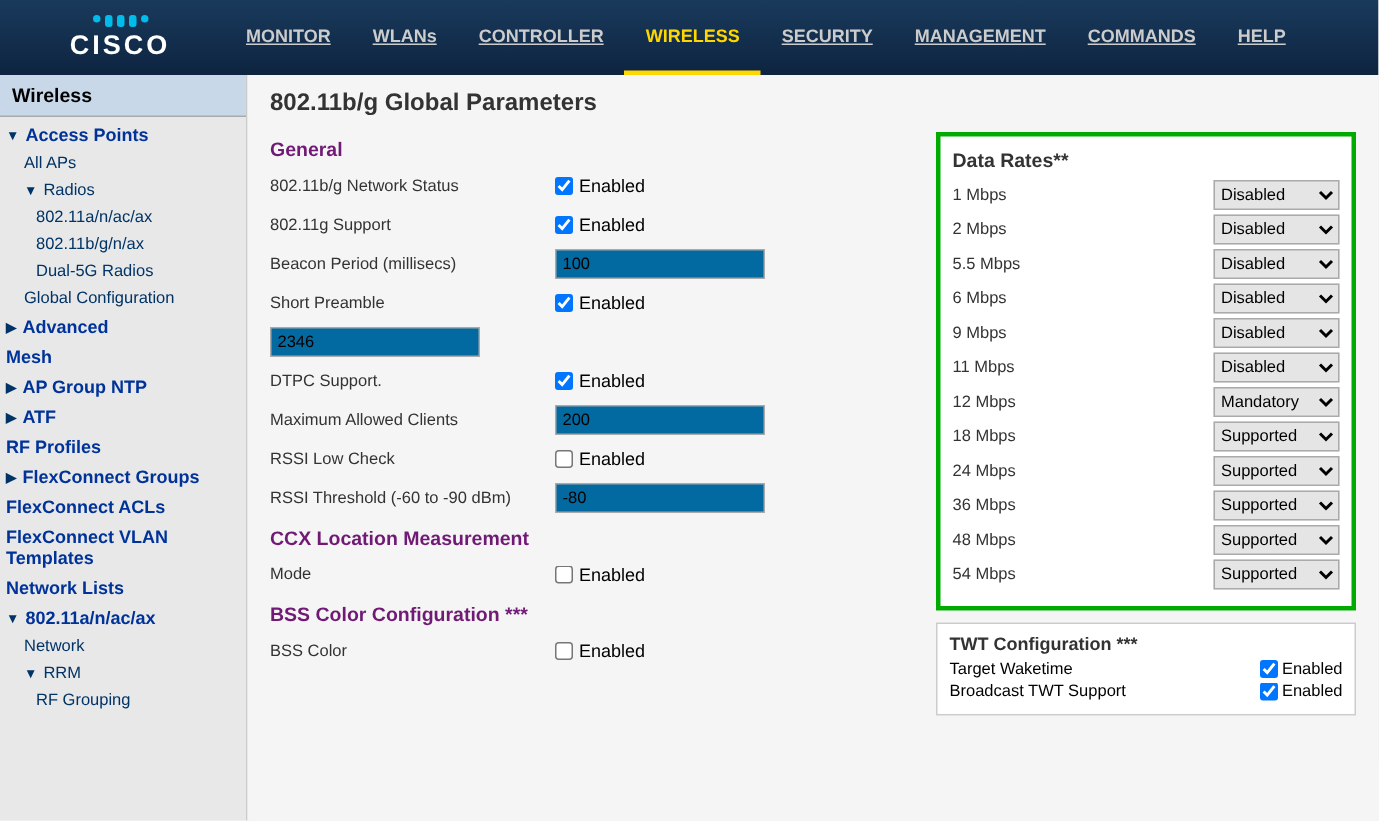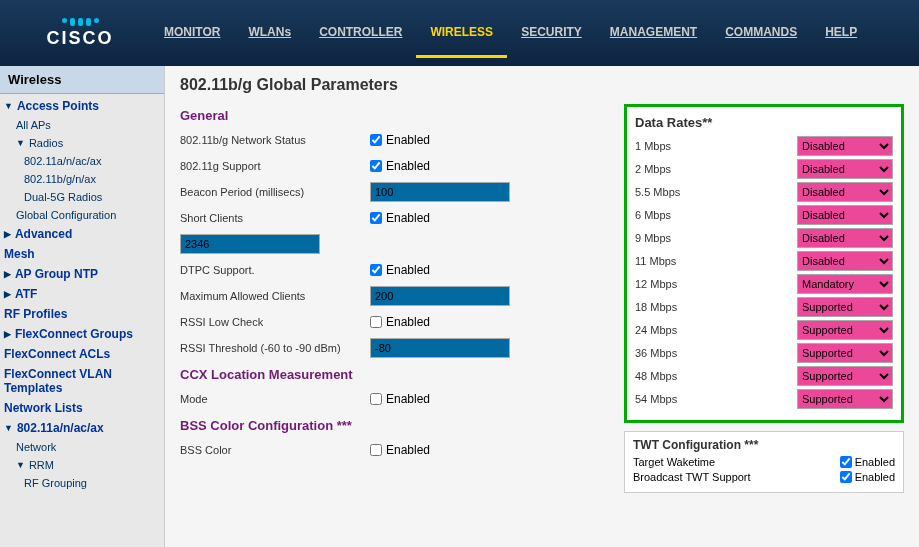--- a/index.html
+++ b/index.html
@@ -3,21 +3,21 @@
   <meta charset="utf-8">
   <style>
     * { box-sizing: border-box; margin: 0; padding: 0; }
     body { font-family: Arial, sans-serif; font-size: 12px; background: #f0f0f0; }
 
     
     .top-bar {
       background: linear-gradient(to bottom, #1a3a5c, #0d2440);
       display: flex;
       align-items: center;
-      height: 66px;
+      height: 50px;
       padding: 0 10px;
     }
     .logo-area {
       width: 140px;
       display: flex;
       flex-direction: column;
       align-items: center;
       color: white;
     }
     .cisco-dots {
@@ -170,24 +170,24 @@
       align-items: center;
       margin-bottom: 3px;
       justify-content: space-between;
     }
     .rate-label {
       width: 70px;
       font-size: 11px;
       color: #333;
     }
     .rate-select {
-      width: 96px;
+      width: 84px;
       height: 20px;
       border: 1px solid #aaa;
-      background: #ec4899;
+      background: #e5e5e5;
       font-size: 11px;
     }
 
     
     .twt-section {
       background: white;
       padding: 6px 8px;
       border: 1px solid #ccc;
     }
     .twt-title {
@@ -323,21 +323,21 @@
         </div>
 
         <div class="form-row">
           <div class="form-label">Beacon Period (millisecs)</div>
           <div class="form-control">
             <input type="text" class="text-input" value="100" style="">
           </div>
         </div>
 
         <div class="form-row">
-          <div class="form-label">Short Clients</div>
+          <div class="form-label">Short Preamble</div>
           <div class="form-control">
             <input type="checkbox" checked="" style="">
             <span>Enabled</span>
           </div>
         </div>
 
         <div class="form-row">
           <div class="form-control">
             <input type="text" class="text-input" value="2346" style="">
           </div>

